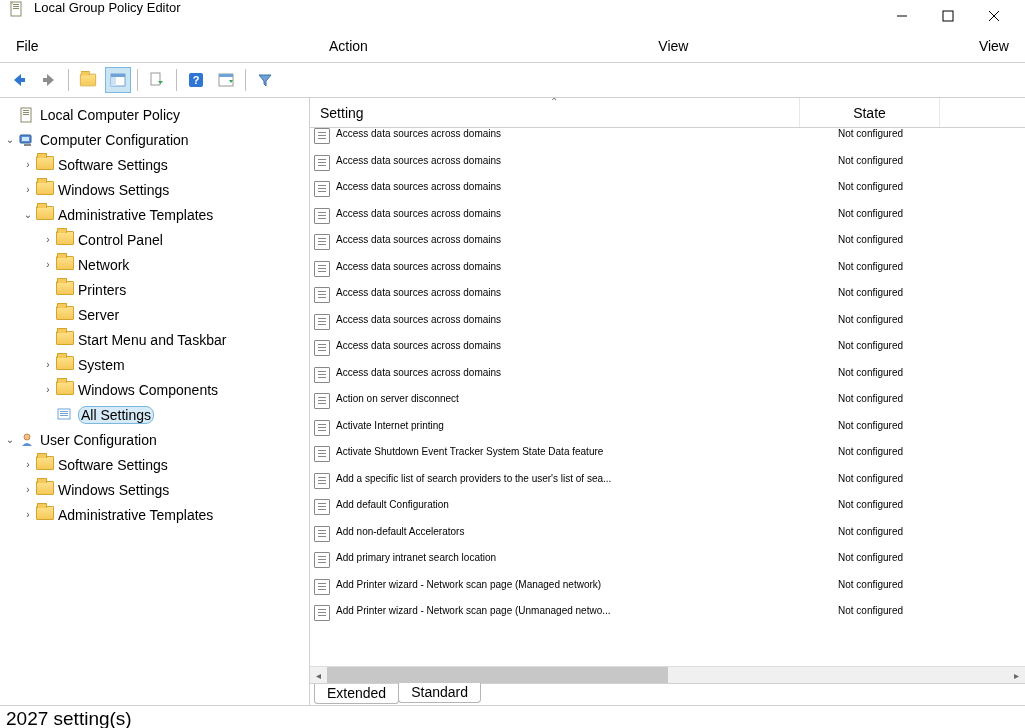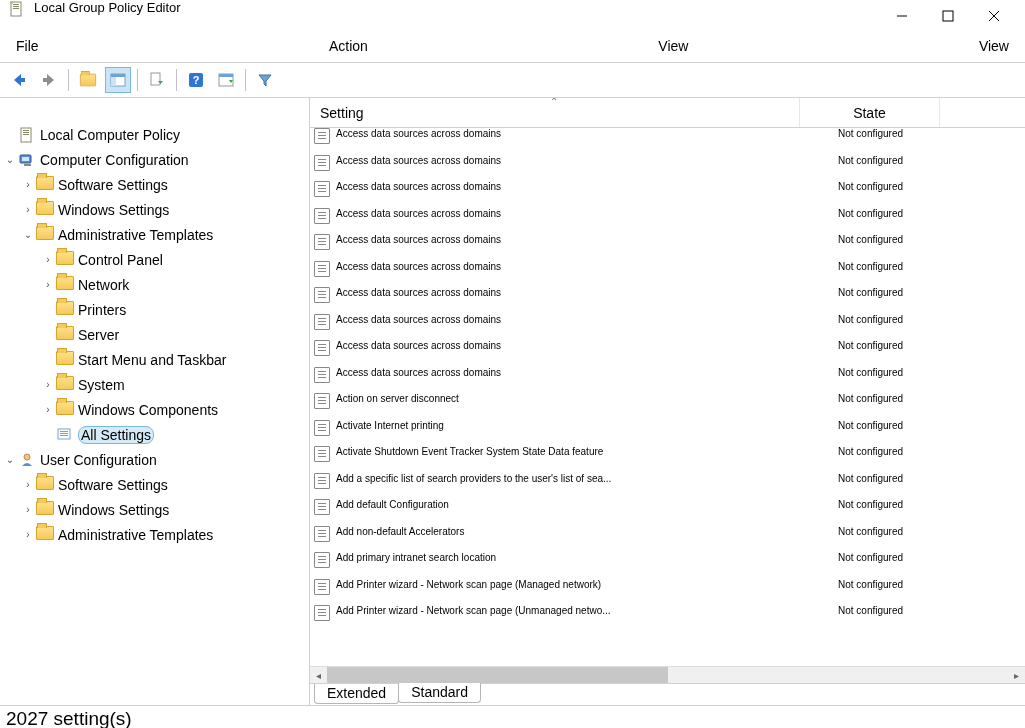--- a/index.html
+++ b/index.html
@@ -22,21 +22,21 @@
 .toolbar .tbtn { width: 26px; height: 26px; display: flex; align-items: center; justify-content: center; }
 .toolbar .sep { width: 1px; height: 22px; background: #c0c0c0; margin: 0 2px; }
 .toolbar .highlighted { background: #cce5f5; border: 1px solid #7bb8e0; }
 
 
 .main { flex: 1; display: flex; overflow: hidden; border-bottom: 1px solid #d0d0d0;}
 .treepane { width: 310px; border-right: 1px solid #d0d0d0; overflow-y: auto; padding: 4px 0; }
 .listpane { flex: 1; display: flex; flex-direction: column; overflow: hidden; }
 
 
-.tree ul { list-style: none; padding-left: 0; margin-top: 20px; }
+.tree ul { list-style: none; padding-left: 0; }
 .tree li { white-space: nowrap; }
 .tree .row { display: flex; align-items: center; height: 25px; padding-right: 4px; }
 .tree .indent { display: inline-block; }
 .tree .expander { width: 16px; display: inline-flex; justify-content: center; align-items: center; font-size: 10px; color: #555; }
 .tree .expander.hidden { visibility: hidden; }
 .tree .ticon { width: 18px; height: 18px; margin-right: 4px; flex-shrink: 0; }
 .tree .label { font-size: 14px; }
 .tree .selected { background: #d6eaf8; border: 1px solid #7bb8e0; padding: 0 2px; border-radius: 8px; }
 
 

